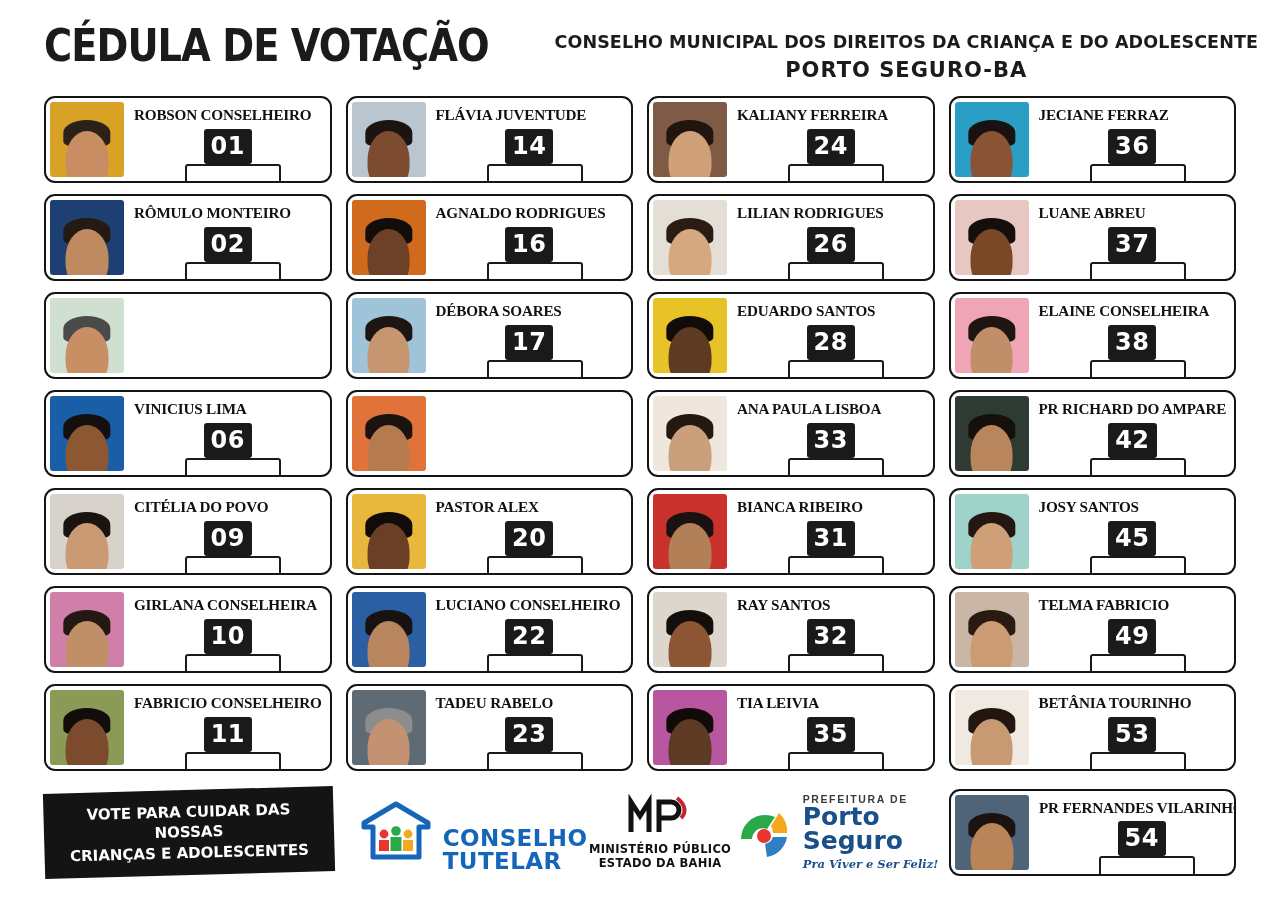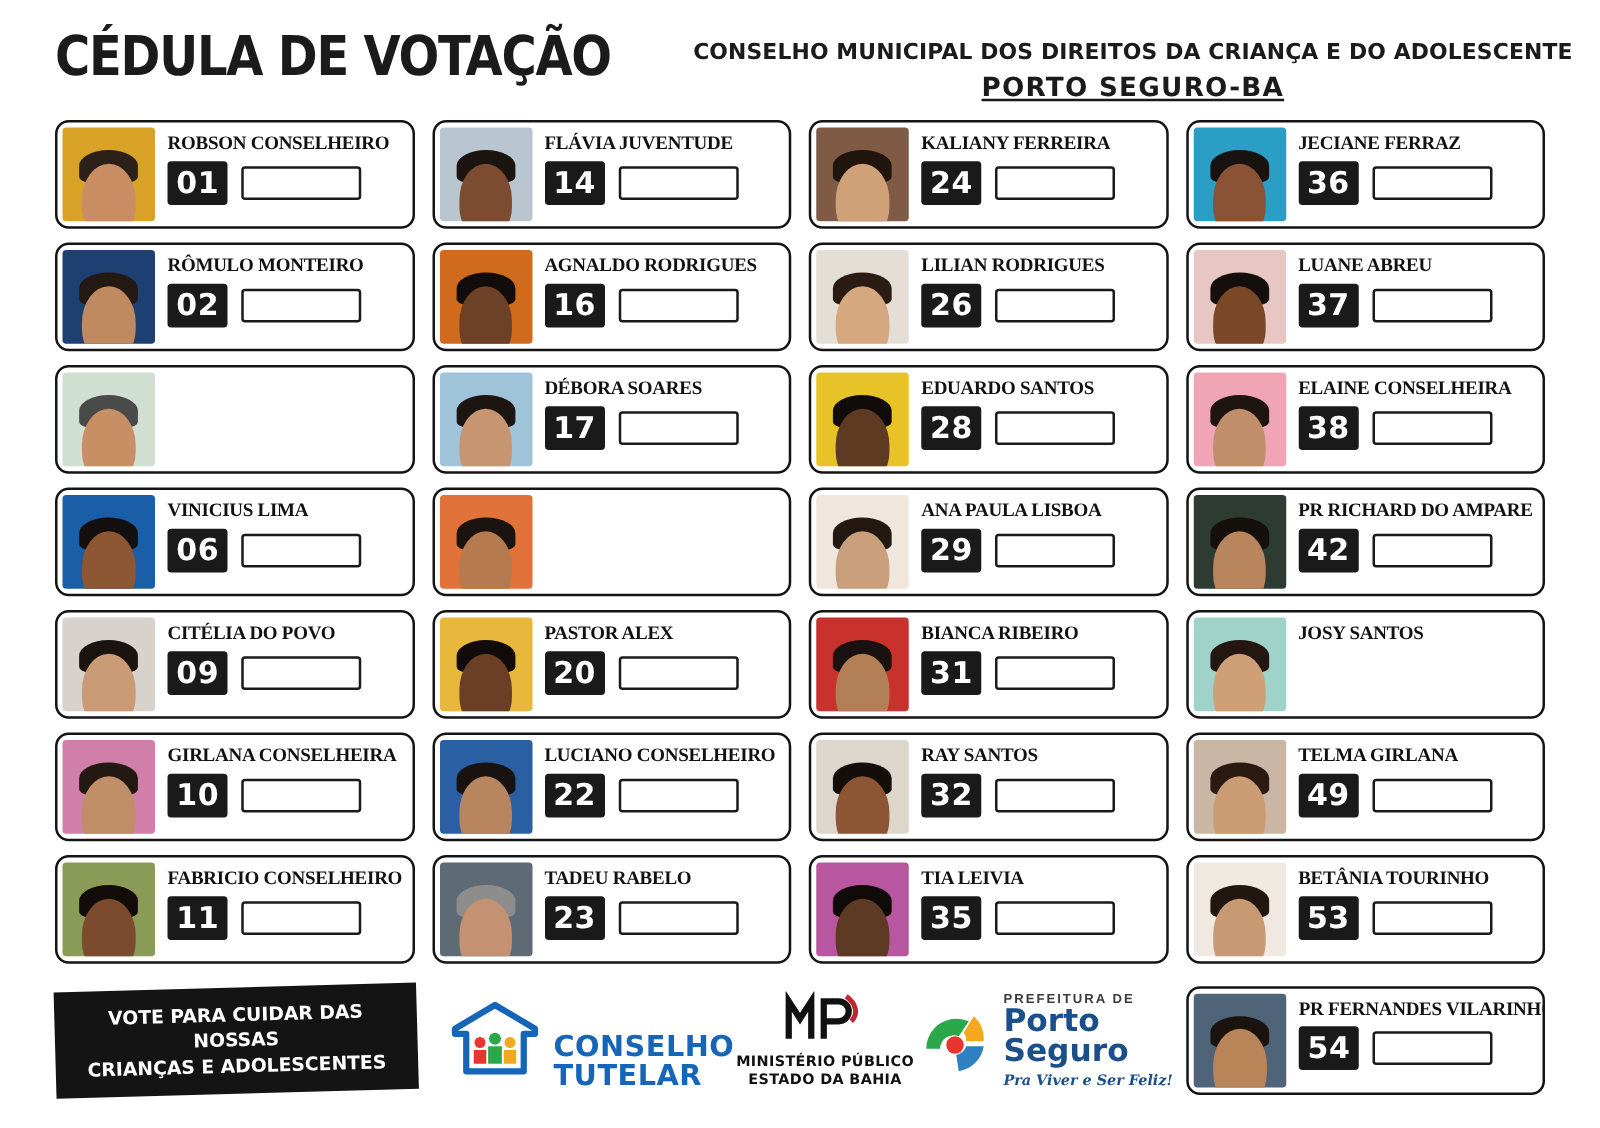--- a/index.html
+++ b/index.html
@@ -51,21 +51,20 @@
     white-space: nowrap;
     font-family: "DejaVu Sans", sans-serif;
   }
   .city-line {
     font-size: 21px;
     font-weight: bold;
     color: #1b1b1b;
     margin-top: 6px;
     letter-spacing: 1px;
     font-family: "DejaVu Sans", sans-serif;
-    text-decoration: underline;
   }
 
   
   .grid {
     display: grid;
     grid-template-columns: repeat(4, 1fr);
     gap: 11px 14px;
     padding: 8px 44px 0 44px;
   }
   .cand {
@@ -137,21 +136,21 @@
   .votebox {
     margin-left: 11px;
     width: 96px;
     height: 27px;
     border: 2.4px solid #1a1a1a;
     border-radius: 3px;
     background: #fff;
   }
 
   
-  .cand .numrow { margin-left: -18px; padding-left: 18px; }
+  .cand .numrow { margin-left: -18px; padding-left: 18px; flex-direction: column; }
 
   
   .footer {
     position: absolute;
     left: 0; right: 0;
     bottom: 14px;
     height: 112px;
     padding: 0 44px;
     display: flex;
     align-items: center;
@@ -408,21 +407,21 @@
         </div>
       </div>
       <div class="cand">
         <div class="photo" style="background:#efe7dd">
           <div class="hair" style="background:#241812"></div>
           <div class="skin" style="background:#caa07c"></div>
         </div>
         <div class="info">
           <div class="cand-name">ANA PAULA LISBOA</div>
           <div class="numrow">
-            <div class="num">29</div>
+            <div class="num">33</div>
             <div class="votebox"></div>
           </div>
         </div>
       </div>
       <div class="cand">
         <div class="photo" style="background:#2d3b33">
           <div class="hair" style="background:#16100d"></div>
           <div class="skin" style="background:#b9855c"></div>
         </div>
         <div class="info">
@@ -472,20 +471,24 @@
           </div>
         </div>
       </div>
       <div class="cand">
         <div class="photo" style="background:#9fd2c9">
           <div class="hair" style="background:#241711"></div>
           <div class="skin" style="background:#cf9f78"></div>
         </div>
         <div class="info">
           <div class="cand-name">JOSY SANTOS</div>
+          <div class="numrow">
+            <div class="num">45</div>
+            <div class="votebox"></div>
+          </div>
         </div>
       </div>
       <div class="cand">
         <div class="photo" style="background:#cf7fa8">
           <div class="hair" style="background:#241812"></div>
           <div class="skin" style="background:#c08f68"></div>
         </div>
         <div class="info">
           <div class="cand-name">GIRLANA CONSELHEIRA</div>
           <div class="numrow">
@@ -519,21 +522,21 @@
             <div class="votebox"></div>
           </div>
         </div>
       </div>
       <div class="cand">
         <div class="photo" style="background:#c9b6a4">
           <div class="hair" style="background:#2a1a12"></div>
           <div class="skin" style="background:#cb9b74"></div>
         </div>
         <div class="info">
-          <div class="cand-name">TELMA GIRLANA</div>
+          <div class="cand-name">TELMA FABRICIO</div>
           <div class="numrow">
             <div class="num">49</div>
             <div class="votebox"></div>
           </div>
         </div>
       </div>
       <div class="cand">
         <div class="photo" style="background:#8a9a57">
           <div class="hair" style="background:#120d0a"></div>
           <div class="skin" style="background:#7c4a2c"></div>

